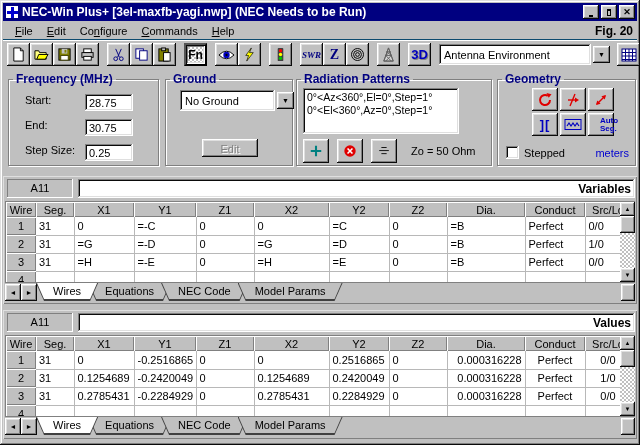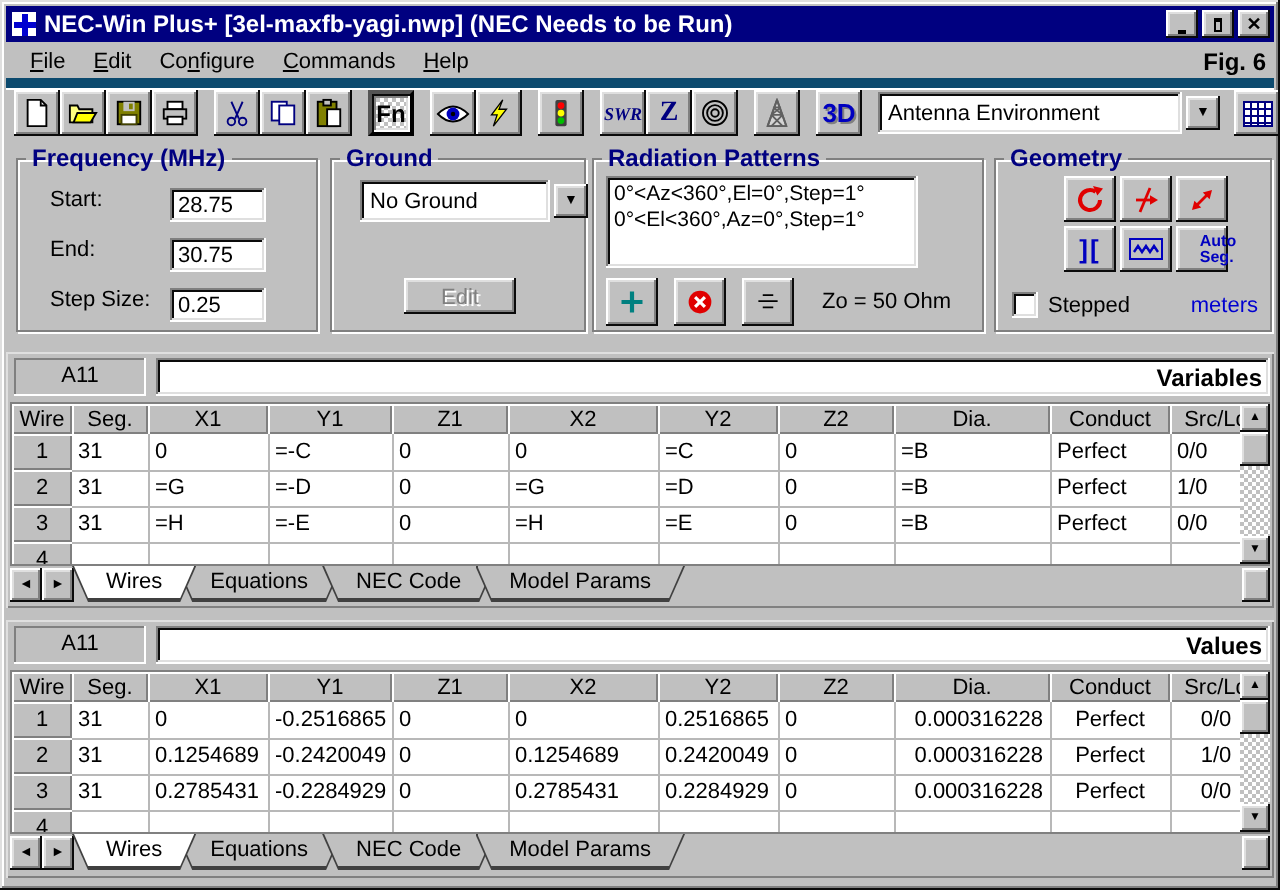--- a/index.html
+++ b/index.html
@@ -21,21 +21,21 @@
   .winbtns{display:flex;gap:2px;flex:none;}
   .winbtn{width:16px;height:14px;display:flex;align-items:center;justify-content:center;font-size:9px;font-weight:bold;color:#000;}
   .glyph-min{width:6px;height:2px;background:#000;margin-top:7px;}
   .glyph-max{width:8px;height:7px;border:1px solid #000;border-top-width:2px;}
   .menubar{position:absolute;left:8px;top:22px;right:3px;height:17px;display:flex;align-items:center;}
   .menu-item{padding:1px 7px;}
   .menu-item u{text-decoration:underline;}
   .fig-label{margin-left:auto;font-weight:bold;font-size:12px;padding-right:4px;}
   
   .toolbar{position:absolute;left:3px;top:39px;right:3px;height:30px;display:flex;align-items:center;
-    border-top:5px solid #0c4a6e;box-shadow:inset 0 1px 0 #fff;padding-left:4px;}
+    border-top:1px solid #0c4a6e;box-shadow:inset 0 1px 0 #fff;padding-left:4px;}
   .tbtn{width:23px;height:23px;flex:none;display:flex;align-items:center;justify-content:center;padding:0;}
   .tbtn svg{display:block;}
   .tgap{width:8px;flex:none;}
   .fn-label{font-weight:bold;font-size:12px;}
   .swr-label{font-family:"Liberation Serif",serif;font-weight:bold;font-style:italic;font-size:9px;color:#000080;}
   .z-label{font-family:"Liberation Serif",serif;font-weight:bold;font-size:14px;color:#000080;}
   .threed-label{font-weight:bold;font-size:13px;color:#0000c0;text-shadow:1px 1px 0 #808080;}
   .combo{height:21px;display:flex;flex:none;}
   .combo .field{width:152px;height:21px;background:#fff;box-shadow:inset -1px -1px #fff,inset 1px 1px #808080,inset -2px -2px #dfdfdf,inset 2px 2px #0a0a0a;
     display:flex;align-items:center;padding:0 5px;}
@@ -119,21 +119,21 @@
           <span class="glyph-max"></span>
         </button>
       <button class="winbtn raised">
           <span>✕</span>
         </button>
     </span>
   </div>
 
   <div class="menubar">
     <span><span class="menu-item"><u>F</u>ile</span><span class="menu-item"><u>E</u>dit</span><span class="menu-item">Co<u>n</u>figure</span><span class="menu-item"><u>C</u>ommands</span><span class="menu-item"><u>H</u>elp</span></span>
-    <span class="fig-label">Fig. 6</span>
+    <span class="fig-label">Fig. 20</span>
   </div>
 
   <div class="toolbar">
     <button class="tbtn raised">
         <svg width="15" height="15" viewBox="0 0 16 16">
           <path d="M3 1h7l3 3v11H3z" fill="#fff" stroke="#000"></path>
           <path d="M10 1v3h3" fill="none" stroke="#000"></path>
         </svg>
       </button>
     <button class="tbtn raised">

